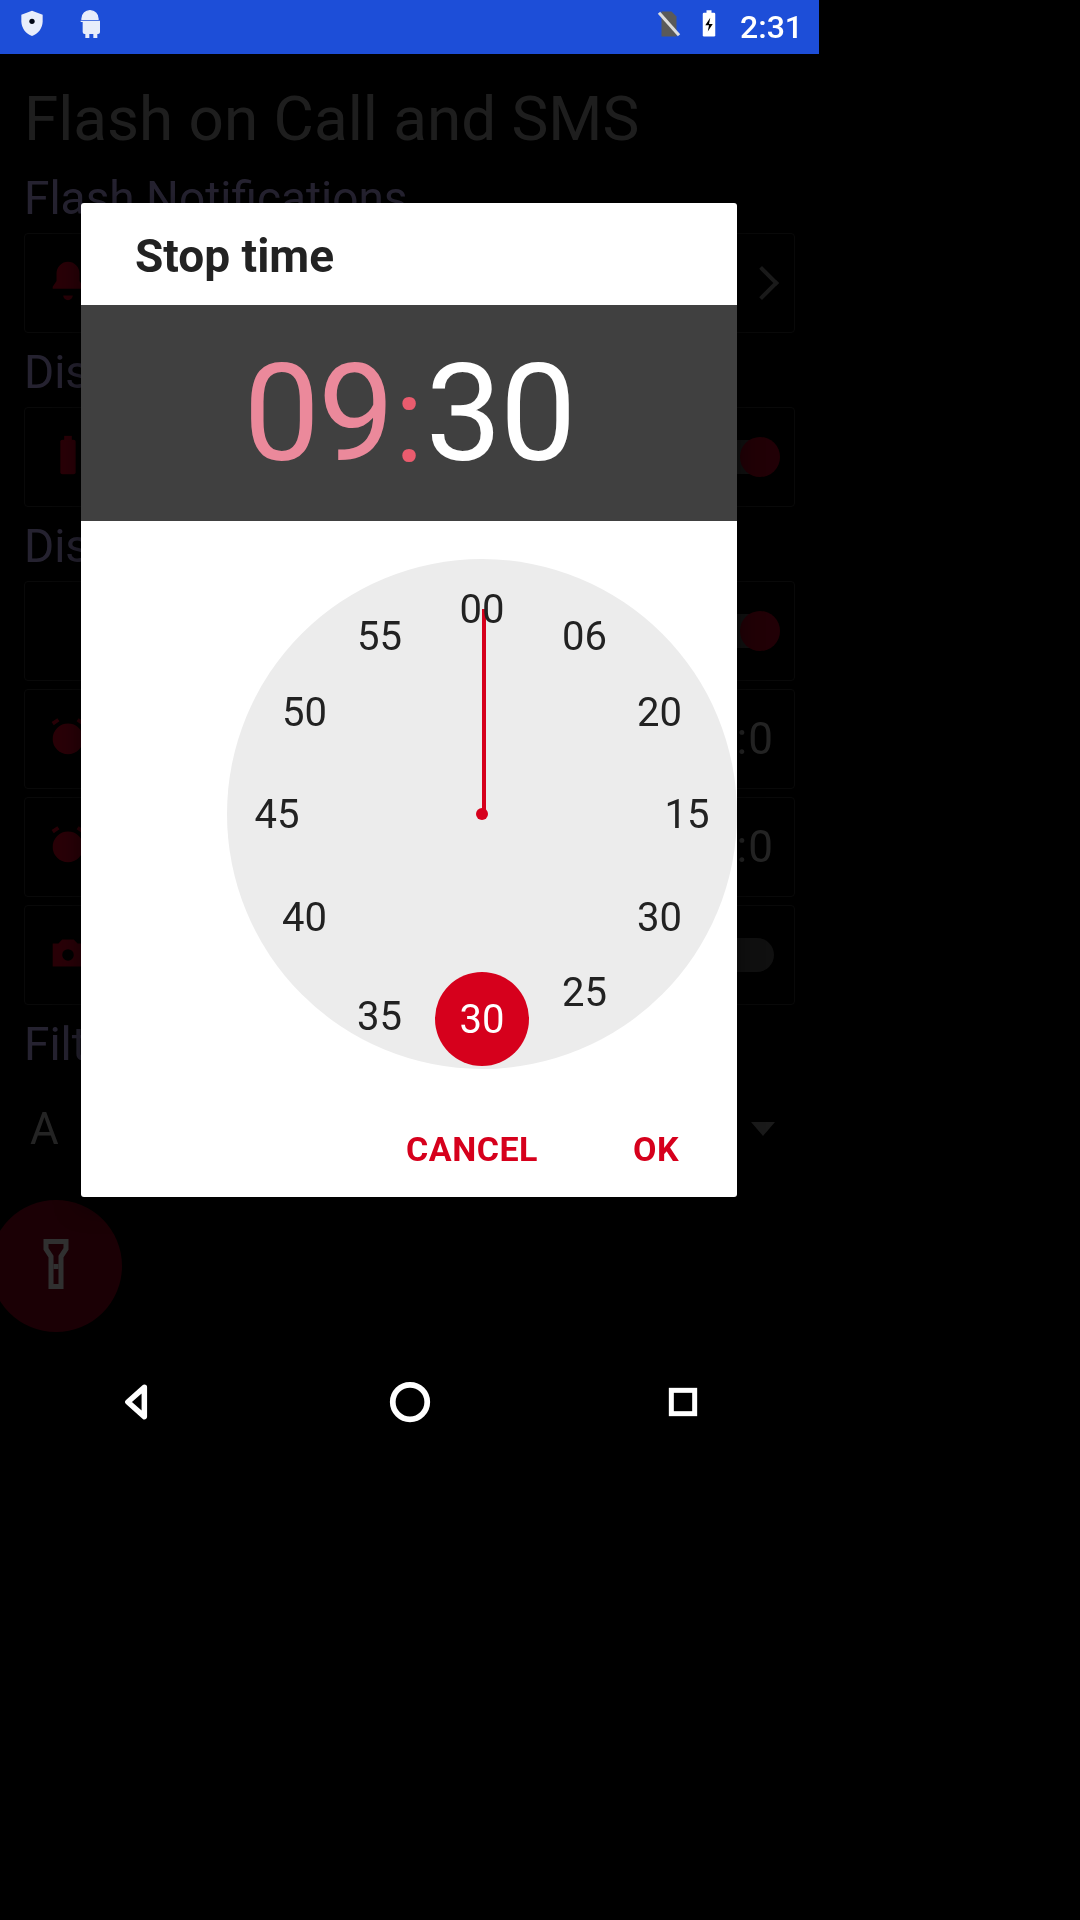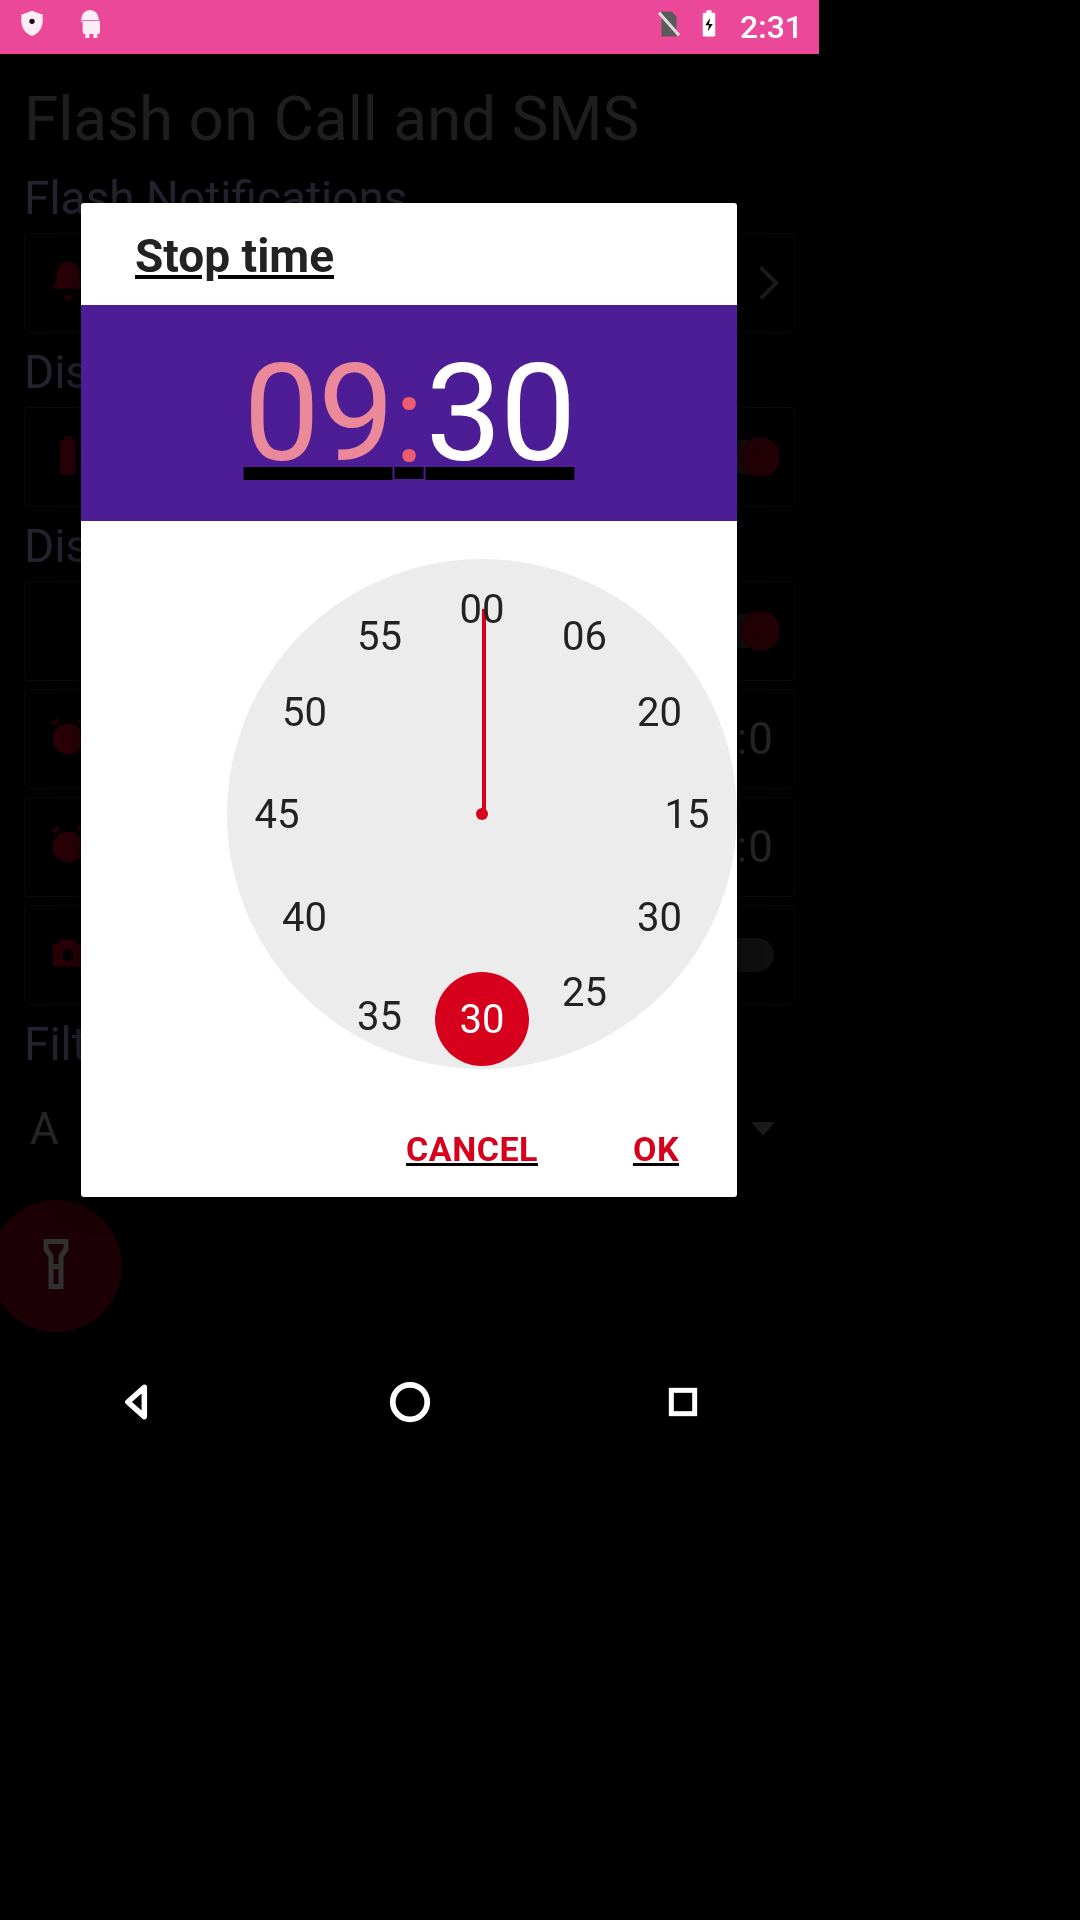--- a/index.html
+++ b/index.html
@@ -1,21 +1,21 @@
 <!DOCTYPE html>
 <html><head>
   <meta charset="utf-8">
   <style>
     * { margin:0; padding:0; box-sizing:border-box; font-family: Roboto, "Helvetica Neue", Arial, sans-serif; }
     html,body{ width:819px; height:1456px; background:#000; overflow:hidden; position:relative; }
 
     
     .status-bar{
       position:absolute; top:0; left:0; right:0; height:54px;
-      background:#ec4899; display:flex; align-items:center; padding:0 16px;
+      background:#1d4ed8; display:flex; align-items:center; padding:0 16px;
       color:#fff; font-size:28px; font-weight:500;
     }
     .status-left{ display:flex; gap:26px; align-items:center; }
     .status-left svg{ width:32px; height:32px; fill:#fff; opacity:.9;}
     .status-right{ margin-left:auto; display:flex; align-items:center; gap:10px; }
     .status-right svg{ width:30px; height:30px; }
 
     
     .bg-app{
       position:absolute; top:54px; left:0; right:0; bottom:108px;
@@ -64,28 +64,28 @@
     
     .scrim{
       position:absolute; top:54px; left:0; right:0; bottom:108px;
       background:rgba(0,0,0,.42);
     }
 
     
     .dialog{
       position:absolute; left:81px; top:203px; width:656px; height:994px;
       background:#fff; border-radius:3px; box-shadow:0 8px 24px rgba(0,0,0,.5);
-      display:flex; flex-direction:column;text-decoration:underline;
+      display:flex; flex-direction:column;
     }
     .dialog-title{
       font-size:46px; font-weight:700; color:#222;
       padding:26px 0 22px 54px;
     }
     .time-display{
-      background:#4c1d95; height:216px; display:flex; align-items:center; justify-content:center;
+      background:#404040; height:216px; display:flex; align-items:center; justify-content:center;
     }
     .time-display .hour,
     .time-display .minute{
       font-size:136px; font-weight:400; font-family:Roboto, sans-serif; letter-spacing:-2px;
     }
     .time-display .colon{ font-size:120px; font-weight:400; color:#ea5c6e; margin:0 2px -14px 2px;}
     .time-display .hour{ color:#eb899b; }
     .time-display .minute{ color:#fff; }
 
     .clock-wrap{

